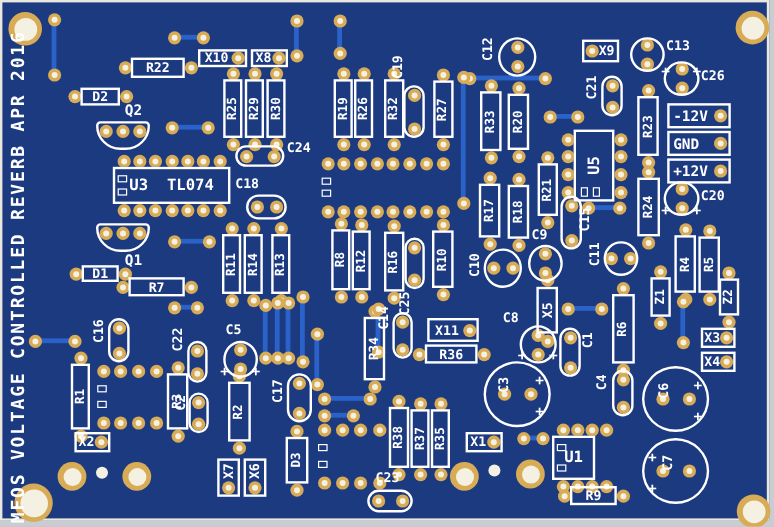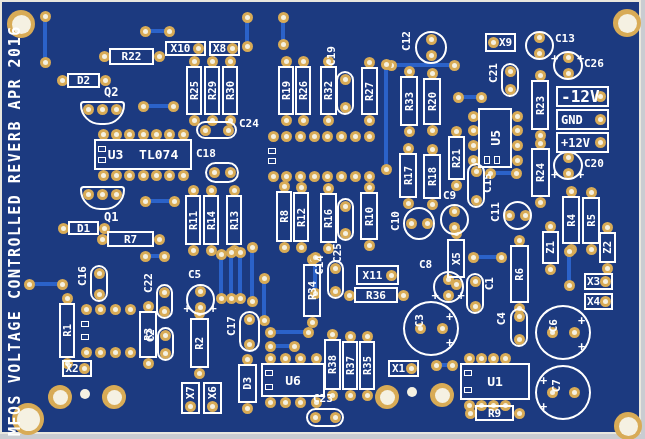--- a/index.html
+++ b/index.html
@@ -122,42 +122,39 @@
       <div class="pad" style="left: 277.833px; top: 394.5px; width: 11px; height: 11px;"></div>
       <div class="padhole" style="left: 280.833px; top: 397.5px; width: 5px; height: 5px;"></div>
       <div class="pad" style="left: 293.167px; top: 350.5px; width: 11px; height: 11px;"></div>
       <div class="padhole" style="left: 296.167px; top: 353.5px; width: 5px; height: 5px;"></div>
       <div class="pad" style="left: 293.167px; top: 394.5px; width: 11px; height: 11px;"></div>
       <div class="padhole" style="left: 296.167px; top: 397.5px; width: 5px; height: 5px;"></div>
       <div class="pad" style="left: 308.5px; top: 350.5px; width: 11px; height: 11px;"></div>
       <div class="padhole" style="left: 311.5px; top: 353.5px; width: 5px; height: 5px;"></div>
       <div class="pad" style="left: 308.5px; top: 394.5px; width: 11px; height: 11px;"></div>
       <div class="padhole" style="left: 311.5px; top: 397.5px; width: 5px; height: 5px;"></div>
-      <div class="silkbox" style="left: 259px; top: 361px; width: 64px; height: 34px; background: rgb(28, 58, 128);">
-        <span class="lbl" style="position: static; font-size: 13px;">U6</span>
-      </div>
       <div class="pin1" style="left: 263px; top: 368px; width: 8px; height: 6px;"></div>
       <div class="pin1" style="left: 263px; top: 382px; width: 8px; height: 6px;"></div>
       <div class="pad" style="left: 461.5px; top: 350.5px; width: 11px; height: 11px;"></div>
       <div class="padhole" style="left: 464.5px; top: 353.5px; width: 5px; height: 5px;"></div>
       <div class="pad" style="left: 461.5px; top: 397.5px; width: 11px; height: 11px;"></div>
       <div class="padhole" style="left: 464.5px; top: 400.5px; width: 5px; height: 5px;"></div>
       <div class="pad" style="left: 473.5px; top: 350.5px; width: 11px; height: 11px;"></div>
       <div class="padhole" style="left: 476.5px; top: 353.5px; width: 5px; height: 5px;"></div>
       <div class="pad" style="left: 473.5px; top: 397.5px; width: 11px; height: 11px;"></div>
       <div class="padhole" style="left: 476.5px; top: 400.5px; width: 5px; height: 5px;"></div>
       <div class="pad" style="left: 485.5px; top: 350.5px; width: 11px; height: 11px;"></div>
       <div class="padhole" style="left: 488.5px; top: 353.5px; width: 5px; height: 5px;"></div>
       <div class="pad" style="left: 485.5px; top: 397.5px; width: 11px; height: 11px;"></div>
       <div class="padhole" style="left: 488.5px; top: 400.5px; width: 5px; height: 5px;"></div>
       <div class="pad" style="left: 497.5px; top: 350.5px; width: 11px; height: 11px;"></div>
       <div class="padhole" style="left: 500.5px; top: 353.5px; width: 5px; height: 5px;"></div>
       <div class="pad" style="left: 497.5px; top: 397.5px; width: 11px; height: 11px;"></div>
       <div class="padhole" style="left: 500.5px; top: 400.5px; width: 5px; height: 5px;"></div>
-      <div class="silkbox" style="left: 458px; top: 361px; width: 70px; height: 37px; background: rgb(28, 58, 128);">
+      <div class="silkbox" style="left: 458px; top: 361px; width: 36px; height: 37px; background: rgb(28, 58, 128);">
         <span class="lbl" style="position: static; font-size: 13px;">U1</span>
       </div>
       <div class="pin1" style="left: 462px; top: 368px; width: 8px; height: 6px;"></div>
       <div class="pin1" style="left: 462px; top: 385px; width: 8px; height: 6px;"></div>
       <div class="pad" style="left: 465.5px; top: 108.5px; width: 11px; height: 11px;"></div>
       <div class="padhole" style="left: 468.5px; top: 111.5px; width: 5px; height: 5px;"></div>
       <div class="pad" style="left: 509.5px; top: 108.5px; width: 11px; height: 11px;"></div>
       <div class="padhole" style="left: 512.5px; top: 111.5px; width: 5px; height: 5px;"></div>
       <div class="pad" style="left: 465.5px; top: 123.167px; width: 11px; height: 11px;"></div>
       <div class="padhole" style="left: 468.5px; top: 126.167px; width: 5px; height: 5px;"></div>
@@ -693,21 +690,21 @@
       <div class="lbl vtext" style="left: 546px; top: 317px; font-size: 11px;">C6</div>
       <div class="circle" style="left: 533px; top: 363px; width: 56px; height: 55px;"></div>
       <div class="pad" style="left: 544.5px; top: 385px; width: 11px; height: 11px;"></div>
       <div class="padhole" style="left: 547.5px; top: 388px; width: 5px; height: 5px;"></div>
       <div class="pad" style="left: 566.5px; top: 385px; width: 11px; height: 11px;"></div>
       <div class="padhole" style="left: 569.5px; top: 388px; width: 5px; height: 5px;"></div>
       <div class="plus" style="left: 538px; top: 372.5px;">+</div>
       <div class="plus" style="left: 538px; top: 398.5px;">+</div>
       <div class="lbl vtext" style="left: 549px; top: 377px; font-size: 11px;">C7</div>
       <div class="silkbox" style="left: 554px; top: 84px; width: 53px; height: 21px; justify-content: flex-start; padding-left: 3px;">
-        <span class="lbl" style="position: static; font-size: 16px;">-12V</span>
+        <span class="lbl" style="position: static; font-size: 12px;">-12V</span>
       </div>
       <div class="pad" style="left: 592.5px; top: 89px; width: 11px; height: 11px;"></div>
       <div class="padhole" style="left: 595.5px; top: 92px; width: 5px; height: 5px;"></div>
       <div class="silkbox" style="left: 554px; top: 107px; width: 53px; height: 21px; justify-content: flex-start; padding-left: 3px;">
         <span class="lbl" style="position: static; font-size: 12px;">GND</span>
       </div>
       <div class="pad" style="left: 592.5px; top: 112px; width: 11px; height: 11px;"></div>
       <div class="padhole" style="left: 595.5px; top: 115px; width: 5px; height: 5px;"></div>
       <div class="silkbox" style="left: 554px; top: 130px; width: 53px; height: 21px; justify-content: flex-start; padding-left: 3px;">
         <span class="lbl" style="position: static; font-size: 12px;">+12V</span>

